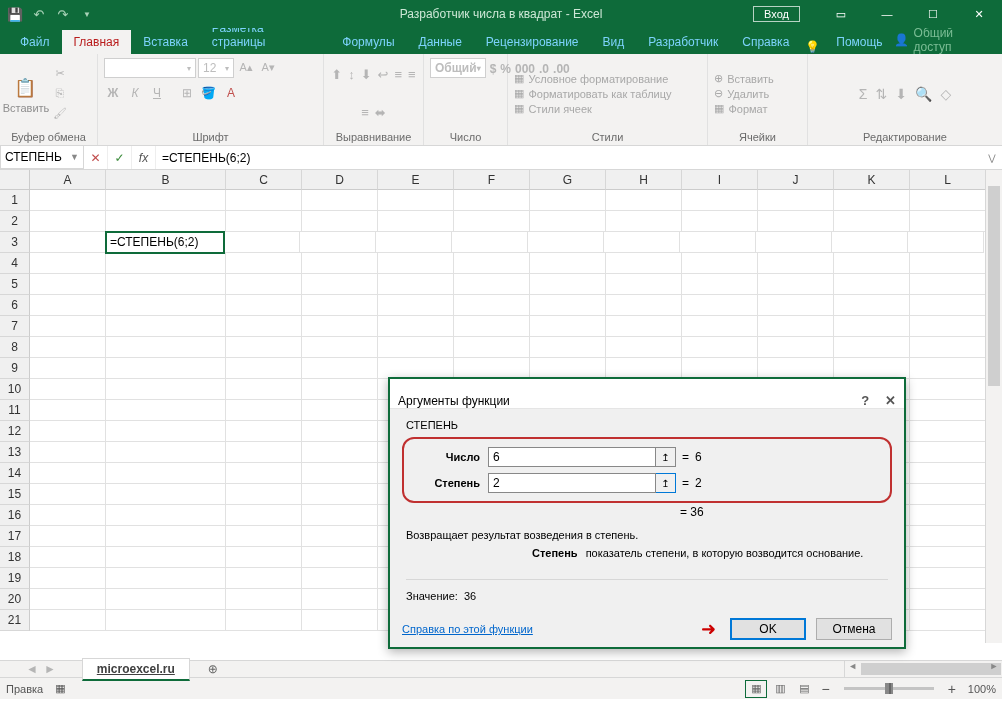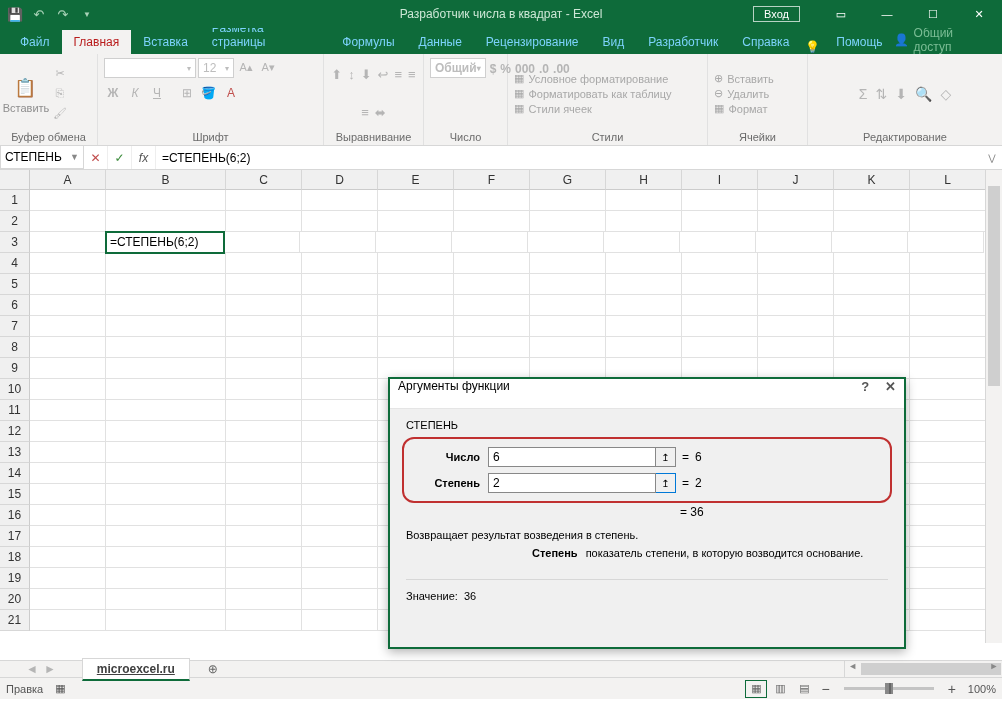--- a/index.html
+++ b/index.html
@@ -78,21 +78,21 @@
 .status-bar { height: 22px; background: #f3f2f1; border-top: 1px solid #d7d7d7; display: flex; align-items: center; font-size: 11px; color: #555; padding: 0 6px; }
 .status-right { margin-left: auto; display: flex; align-items: center; gap: 2px; }
 .view-btn { width: 22px; height: 18px; display: flex; align-items: center; justify-content: center; border: 1px solid transparent; color: #666; }
 .view-btn.active { border: 1px solid #0e6b3a; }
 .zoom-slider { width: 90px; height: 3px; background: #c4c4c4; margin: 0 8px; position: relative; }
 .zoom-slider::after { content:''; position:absolute; left: 50%; top: -4px; width: 2px; height: 11px; background: #666; }
 .zoom-thumb { position: absolute; left: 50%; top: -4px; width: 8px; height: 11px; background: #888; transform: translateX(-4px); }
 
 
 .dialog { position: absolute; left: 388px; top: 377px; width: 518px; height: 272px; border: 2px solid #0e6b3a; background: #f0f0f0; box-shadow: 0 3px 10px rgba(0,0,0,0.3); z-index: 200; font-size: 12px; }
-.dlg-title { height: 30px; display: flex; align-items: flex-start; padding: 0 8px; font-size: 12px; background: #fff; border-bottom: 1px solid #e5e5e5; }
+.dlg-title { height: 30px; display: flex; align-items: flex-end; padding: 0 8px; font-size: 12px; background: #fff; border-bottom: 1px solid #e5e5e5; }
 .dlg-title .t-right { margin-left: auto; display: flex; gap: 16px; }
 .dlg-title .t-right span { font-size: 13px; cursor: pointer; font-weight: bold; color: #555; }
 .dlg-body { padding: 8px 12px; }
 .fieldset-label { font-size: 11px; margin: 2px 0 6px 4px; }
 .args-box { border: 2px solid #c03030; border-radius: 12px; padding: 8px 10px; }
 .arg-row { display: flex; align-items: center; margin-bottom: 6px; }
 .arg-label { width: 66px; text-align: right; font-size: 11px; margin-right: 8px; }
 .arg-label.bold { font-weight: bold; }
 .arg-input { width: 168px; border: 1px solid #888; height: 20px; padding: 0 4px; font-size: 12px; background: #fff; }
 .arg-picker { width: 20px; height: 20px; border: 1px solid #888; border-left: none; display: flex; align-items: center; justify-content: center; font-size: 10px; background: #f0f0f0; }
@@ -681,13 +681,21 @@
     </div>
     <div class="result-row">=&nbsp;<span>36</span></div>
     <div class="desc">Возвращает результат возведения в степень.</div>
     <div class="desc-param">
       <b>Степень</b><span>показатель степени, в которую возводится основание.</span>
     </div>
     <div class="value-row">
       <span>Значение:</span>&nbsp;&nbsp;<span>36</span>
     </div>
   </div>
+  <div class="dlg-footer">
+    <span class="help-link">Справка по этой функции</span>
+    <div class="dlg-btns">
+      <span class="arrow-red">➜</span>
+      <button class="dlg-btn primary">OK</button>
+      <button class="dlg-btn">Отмена</button>
+    </div>
+  </div>
 </div>
 
 </body></html>

